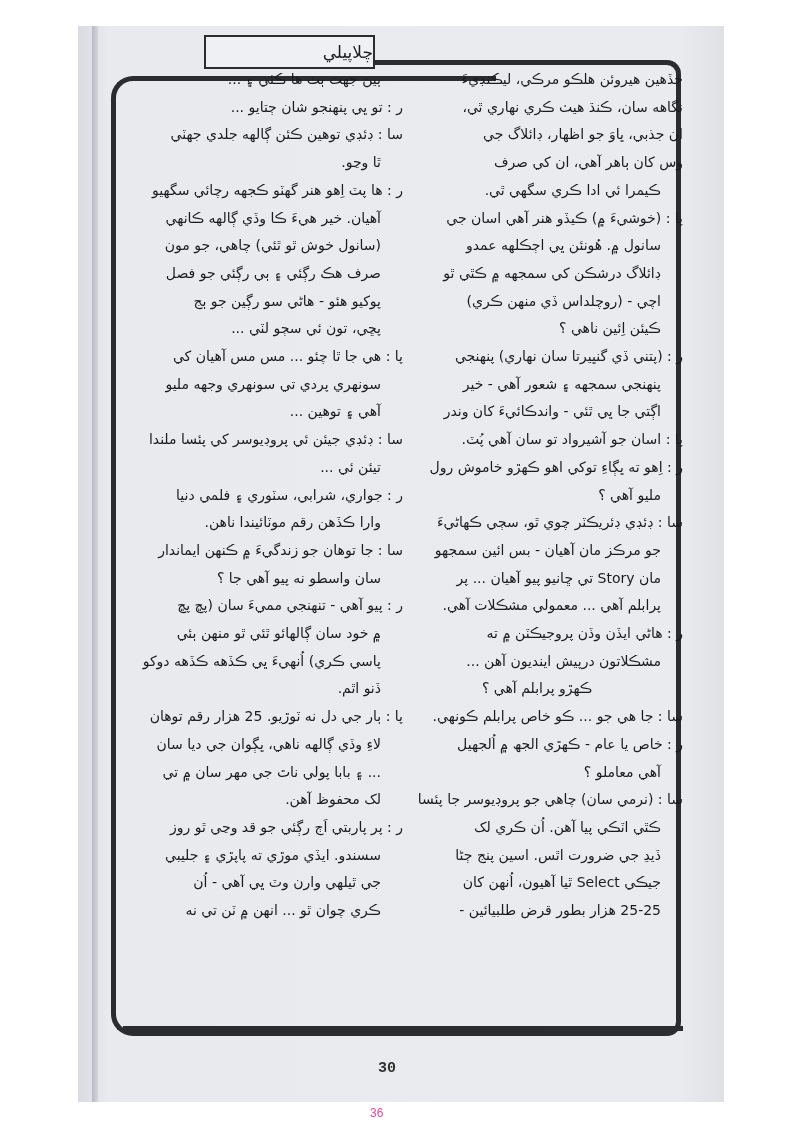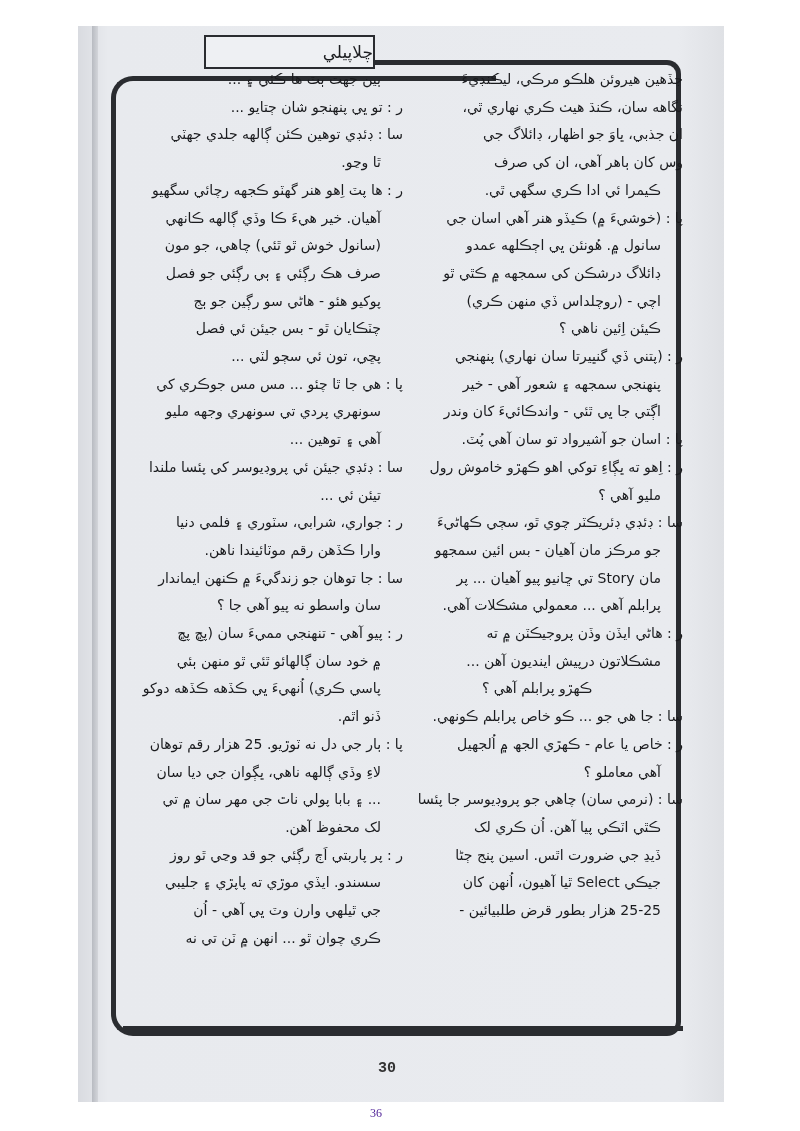--- a/index.html
+++ b/index.html
@@ -64,22 +64,22 @@
     .line { display: block; white-space: nowrap; }
     .indent { padding-right: 22px; }
     .center { text-align: center; }
     .page-num {
       position: absolute; left: 300px; top: 1034px;
       font-family: Liberation Mono, monospace;
       font-size: 15px; font-weight: bold; color: #333;
     }
     .pdf-page-num {
       position: absolute; left: 370px; top: 1106px;
-      font-family: Liberation Serif, serif;
-      font-size: 12px; color: #4c1d95;
+      font-family: Liberation Sans, sans-serif;
+      font-size: 12px; color: #ec4899;
     }
   </style>
 </head>
 <body>
 
 <div class="scan">
   <div class="spine"></div>
   <div class="frame-left"></div>
   <div class="frame-right"></div>
   <div class="frame-top-right"></div>
@@ -125,23 +125,22 @@
   <div class="col col-left" id="col-left">
       <span class="line indent">ٻين جهت ٻٽ ها ڪئي ۽ ...</span>
       <span class="line">ر : تو ڀي پنهنجو شان ڄتايو ...</span>
       <span class="line">سا : ڊئڊي توهين ڪئن ڳالهه جلدي جهٽي</span>
       <span class="line indent">ٿا وڃو.</span>
       <span class="line">ر : ها پٽ اِهو هنر گهٽو ڪجهه رچائي سگهيو</span>
       <span class="line indent">آهيان. خير هيءَ ڪا وڏي ڳالهه ڪانهي</span>
       <span class="line indent">(سانول خوش ٿو ٿئي) چاهي، جو مون</span>
       <span class="line indent">صرف هڪ رڳئي ۽ ٻي رڳئي جو فصل</span>
       <span class="line indent">پوکيو هئو - هاڻي سو رڳين جو ٻج</span>
-      <span class="line indent">چٽڪايان ٿو - بس جيئن ئي فصل</span>
       <span class="line indent">پڇي، تون ئي سڄو لٽي ...</span>
-      <span class="line">پا : هي جا ٿا چئو ... مس مس جوڪري کي</span>
+      <span class="line">پا : هي جا ٿا چئو ... مس مس آهيان کي</span>
       <span class="line indent">سونهري پردي تي سونهري وجهه مليو</span>
       <span class="line indent">آهي ۽ توهين ...</span>
       <span class="line">سا : ڊئڊي جيئن ئي پروڊيوسر کي پئسا ملندا</span>
       <span class="line indent">تيئن ئي ...</span>
       <span class="line">ر : جواري، شرابي، سٽوري ۽ فلمي دنيا</span>
       <span class="line indent">وارا ڪڏهن رقم موٽائيندا ناهن.</span>
       <span class="line">سا : جا توهان جو زندگيءَ ۾ ڪنهن ايماندار</span>
       <span class="line indent">سان واسطو نه پيو آهي جا ؟</span>
       <span class="line">ر : پيو آهي - تنهنجي مميءَ سان (پڇ پڇ</span>
       <span class="line indent">۾ خود سان ڳالهائو ٿئي ٿو منهن ٻئي</span>

